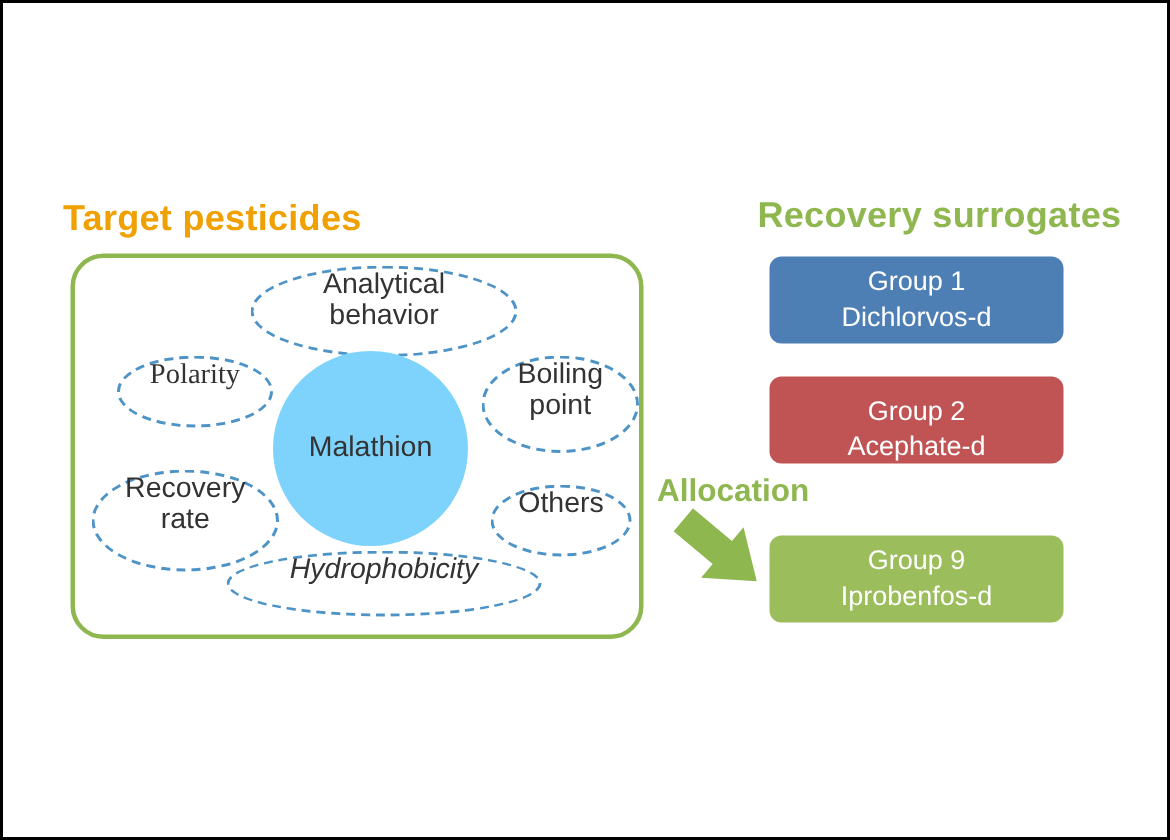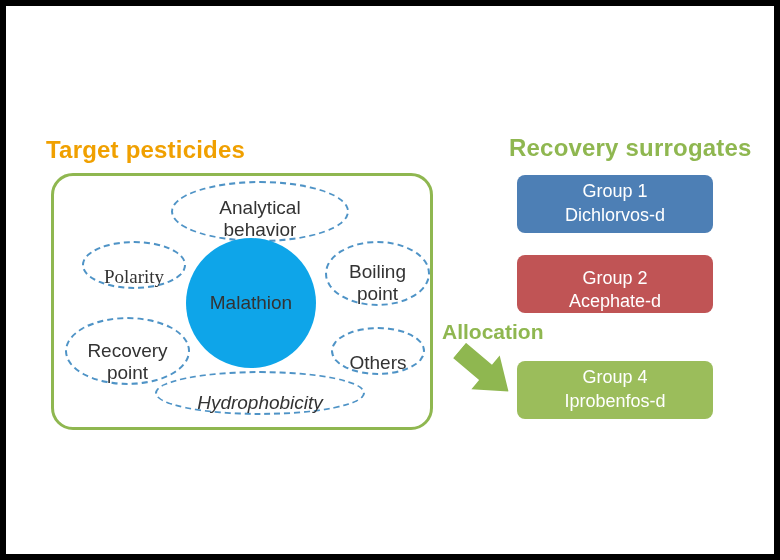--- a/index.html
+++ b/index.html
@@ -4,21 +4,21 @@
 <style>
   html, body { margin: 0; padding: 0; background: #fff; }
   .canvas {
     position: relative;
     width: 780px;
     height: 560px;
     background: #ffffff;
     font-family: "Liberation Sans", sans-serif;
     overflow: hidden;
     box-sizing: border-box;
-    border: 6px solid #000000;
+    border: 2px solid #000000;
   }
   .heading {
     position: absolute;
     font-size: 24px;
     font-weight: bold;
     letter-spacing: 0.2px;
   }
   .target-box {
     position: absolute;
     left: 45px; top: 167px;
@@ -39,21 +39,21 @@
   }
   .center-circle span {
     font-size: 19px;
     color: #333333;
   }
   .factor {
     position: absolute;
     border: 2px dashed #4e93c6;
     border-radius: 50%;
     box-sizing: border-box;
-    display: flex; align-items: flex-end; justify-content: center;
+    display: flex; align-items: flex-start; justify-content: center;
     background: #ffffff;
     z-index: 1;
   }
   .factor span {
     font-size: 19px;
     color: #333333;
     line-height: 1.12;
     text-align: center;
     white-space: pre-line;
   }
@@ -111,49 +111,49 @@
     <span>Polarity</span>
   </div>
 
   <div class="factor f-boiling" style="border-color: rgb(78, 147, 198);">
     <span>Boiling
 point</span>
   </div>
 
   <div class="factor f-recovery" style="border-color: rgb(78, 147, 198);">
     <span>Recovery
-point</span>
+rate</span>
   </div>
 
   <div class="factor f-others" style="border-color: rgb(78, 147, 198);">
     <span>Others</span>
   </div>
 
   <div class="factor f-hydro" style="border-color: rgb(78, 147, 198);">
     <span>Hydrophobicity</span>
   </div>
 
-  <div class="center-circle" style="background-color: #0ea5e9;">
+  <div class="center-circle" style="background-color: #7dd3fc;">
     <span>Malathion</span>
   </div>
 
   <div class="heading" style="left: 503px; top: 128px; color: rgb(143, 183, 80);">Recovery surrogates</div>
 
   <div class="group-card g1" style="background-color: rgb(77, 127, 181);">
     <span>Group 1</span>
     <span>Dichlorvos-d</span>
   </div>
 
   <div class="group-card g2" style="background-color: rgb(192, 84, 85); justify-content: flex-end;">
     <span>Group 2</span>
     <span>Acephate-d</span>
   </div>
 
   <div class="group-card g4" style="background-color: rgb(155, 189, 91);">
-    <span>Group 4</span>
+    <span>Group 9</span>
     <span>Iprobenfos-d</span>
   </div>
 
   <div class="allocation-label" style="color: rgb(143, 183, 80);">Allocation</div>
 
   <svg class="allocation-arrow" viewBox="0 0 64 44" aria-hidden="true">
     <polygon points="0,12 34,12 34,0 64,22 34,44 34,32 0,32" fill="#8fb750"></polygon>
   </svg>
 
 </div>

